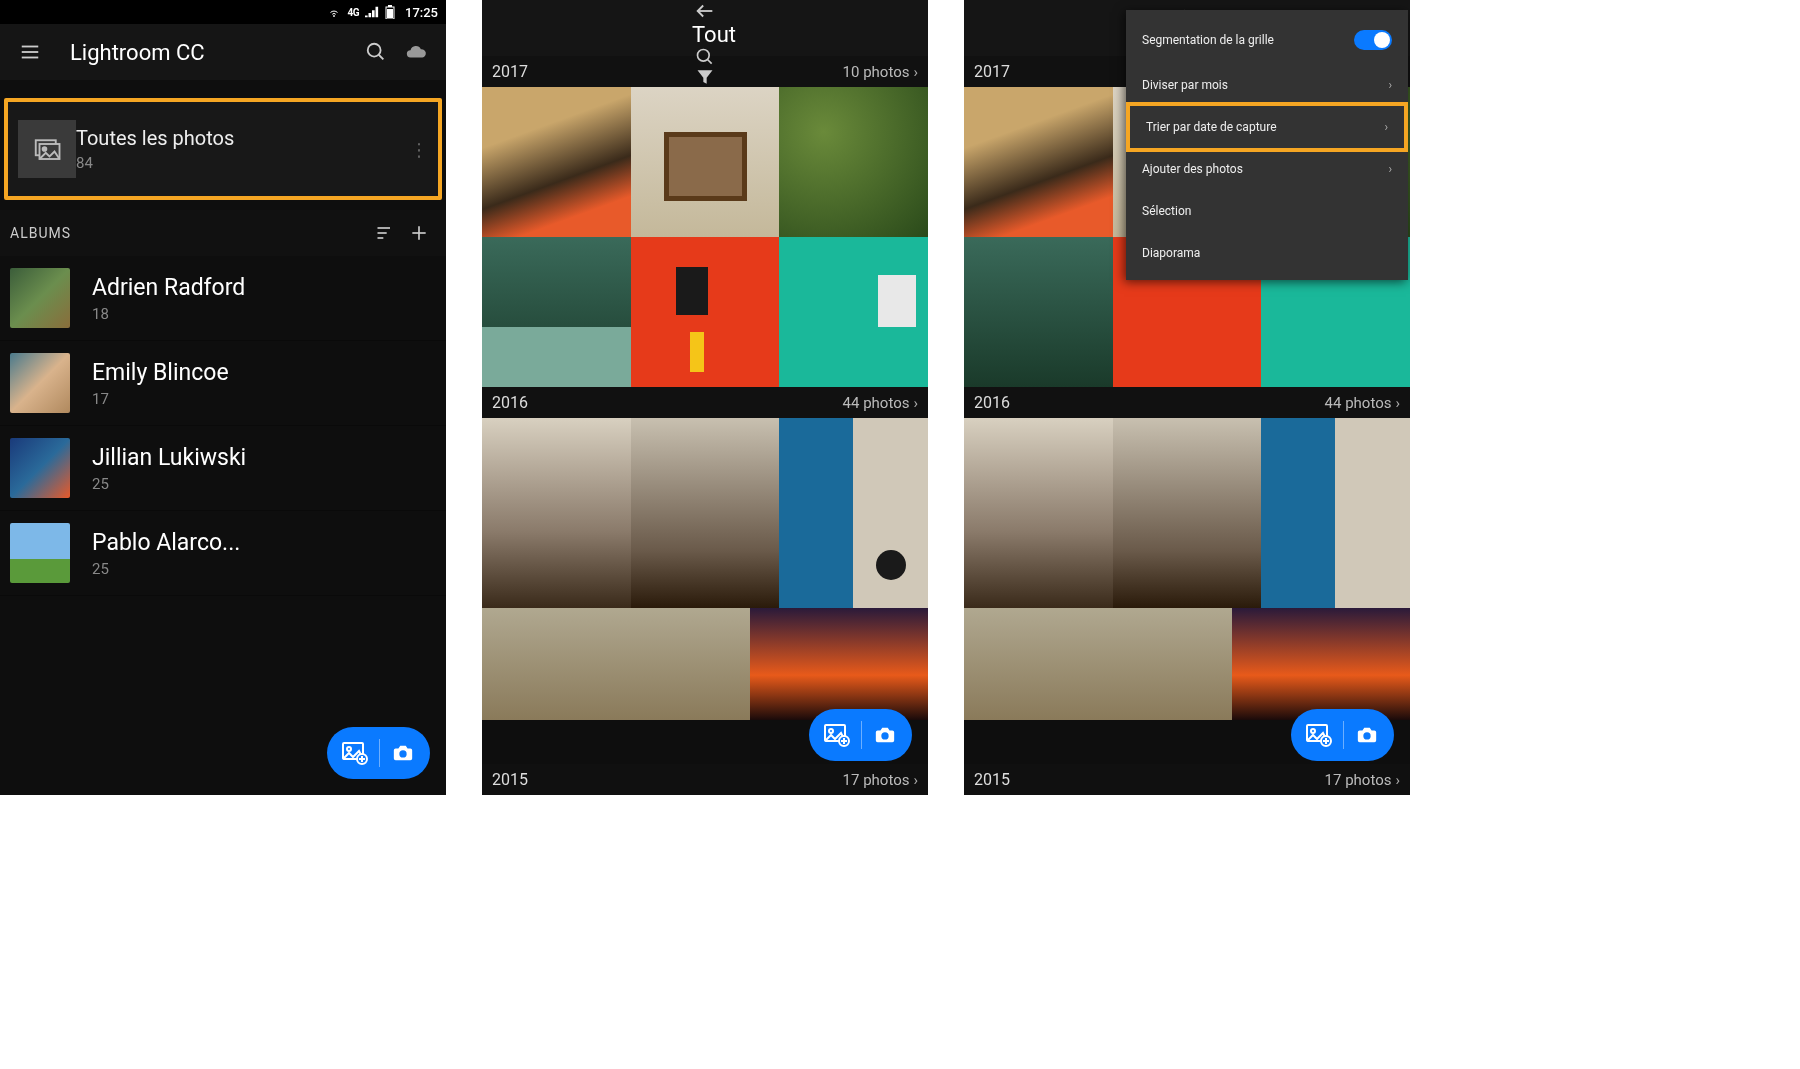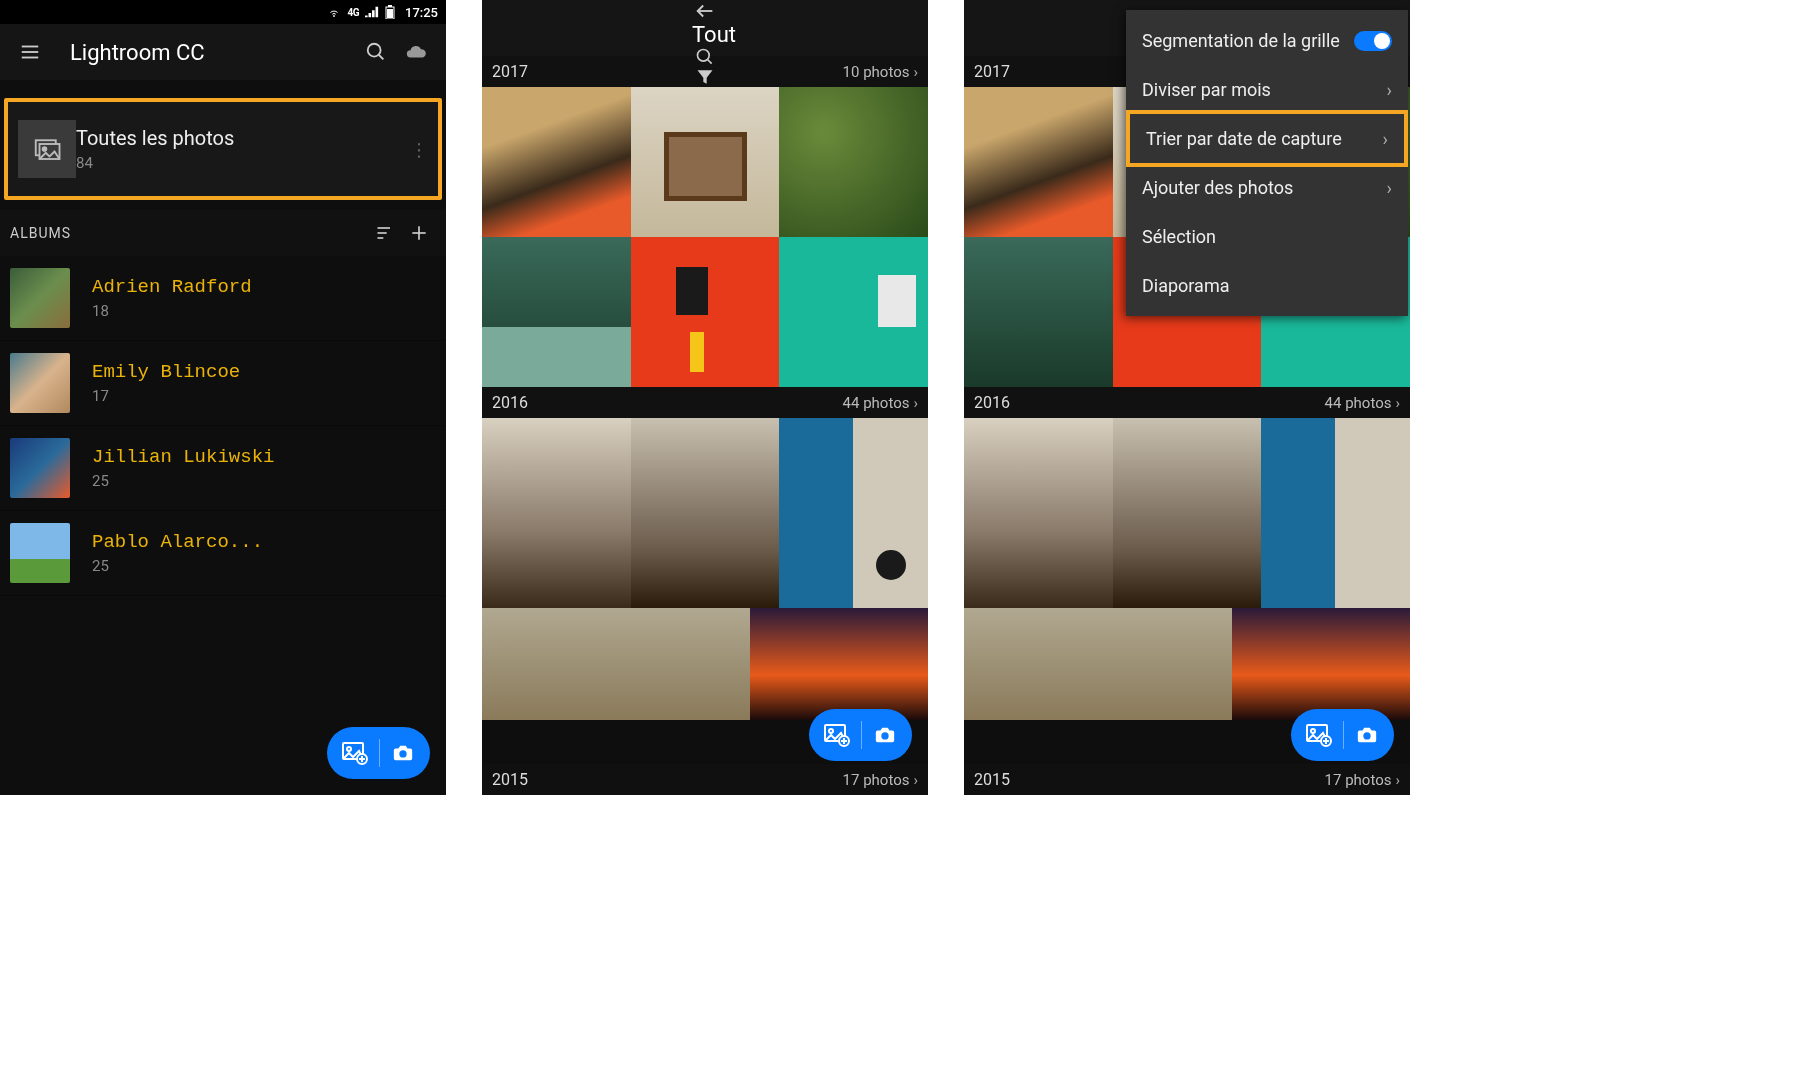--- a/index.html
+++ b/index.html
@@ -94,21 +94,21 @@
     display:flex;
     align-items:center;
     padding: 12px 10px;
     border-bottom: 1px solid #0a0a0a;
   }
   .album .thumb {
     width:60px; height:60px; background:#333; border-radius:2px;
     background-size:cover; background-position:center;
   }
   .album .text { flex:1; padding-left:22px; }
-  .album .text .t1 { font-size:19px; color:#eab308;font-family:Liberation Mono, monospace; }
+  .album .text .t1 { font-size:23px; color:#ffffff; }
   .album .text .t2 { font-size:15px; color:#888; margin-top:4px; }
   
   .fab {
     position:absolute;
     bottom: 16px; right: 16px;
     background:#0a7aff;
     border-radius: 30px;
     height: 52px;
     display:flex;
     align-items:center;
@@ -163,21 +163,21 @@
     box-shadow: -2px 2px 10px rgba(0,0,0,0.6);
     padding: 6px 0;
     z-index: 20;
   }
   .popup .row {
     display:flex;
     align-items:center;
     justify-content:space-between;
     padding: 14px 16px;
     color:#eee;
-    font-size: 18px;
+    font-size: 12px;
   }
   .popup .row.highlight {
     border: 4px solid #f5a623;
     margin: -4px 0;
     position: relative;
     z-index: 2;
   }
   .toggle {
     width:38px; height:20px; border-radius:10px; background:#0a7aff; position:relative;
   }

